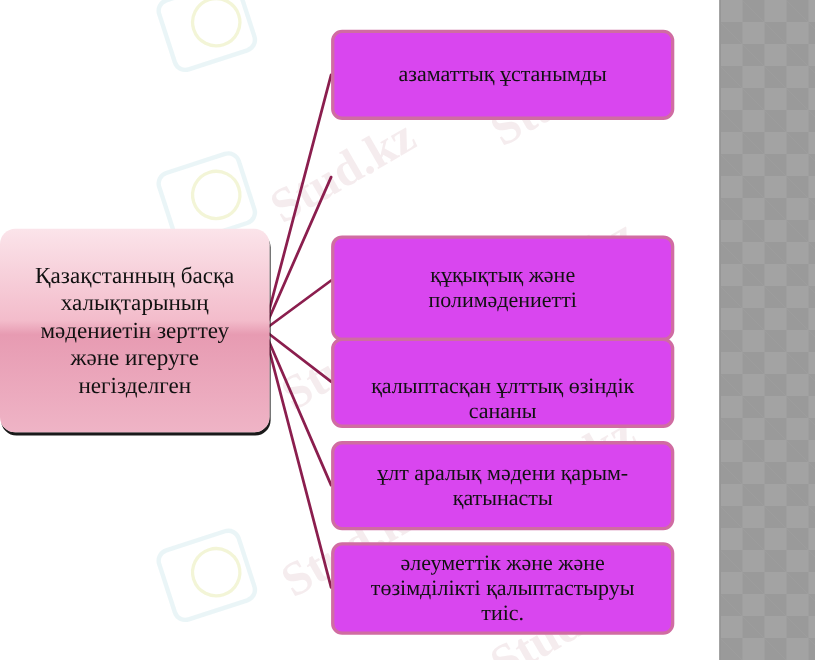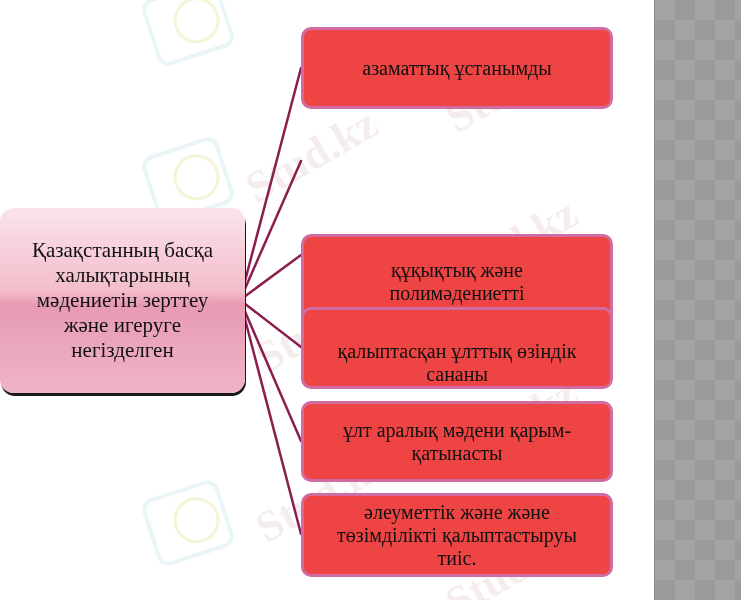--- a/index.html
+++ b/index.html
@@ -39,21 +39,21 @@
     border-radius: 14px;
     background: linear-gradient(180deg, #fbe4ea 0%, #f3bccb 45%, #e79bb2 52%, #efb4c6 100%);
     box-shadow: 1px 3px 0 #1a1a1a;
     display: flex; align-items: center; justify-content: center; text-align: center;
   }
   .root-text {
     font-size: 21px; line-height: 25px; color: #111; padding: 0 8px; white-space: pre-line;
   }
   .leaf {
     position: absolute; left: 301px; width: 312px;
-    border: 3px solid #d06ca2; border-radius: 10px; background: #ef4444;
+    border: 3px solid #d06ca2; border-radius: 10px; background: #d946ef;
     display: flex; align-items: center; justify-content: center; text-align: center;
     box-sizing: border-box;
   }
   .leaf-text { font-size: 20px; line-height: 23px; color: #111; padding: 0 6px; white-space: pre-line; }
 </style>
 </head>
 <body>
 
 <div class="stage">
 
@@ -85,21 +85,21 @@
     <div class="root-text">Қазақстанның басқа
 халықтарының
 мәдениетін зерттеу
 және игеруге
 негізделген</div>
   </div>
 
   <div class="leaf" style="top:27px; height:82px;">
     <div class="leaf-text">азаматтық ұстанымды</div>
   </div>
-  <div class="leaf" style="top:214px; height:96px;margin-top:20px;">
+  <div class="leaf" style="top:214px; height:96px;">
     <div class="leaf-text">құқықтық және
 полимәдениетті</div>
   </div>
   <div class="leaf" style="top:307px; height:82px;align-items:flex-end;">
     <div class="leaf-text">қалыптасқан ұлттық өзіндік
 сананы</div>
   </div>
   <div class="leaf" style="top:401px; height:81px;">
     <div class="leaf-text">ұлт аралық мәдени қарым-
 қатынасты</div>

